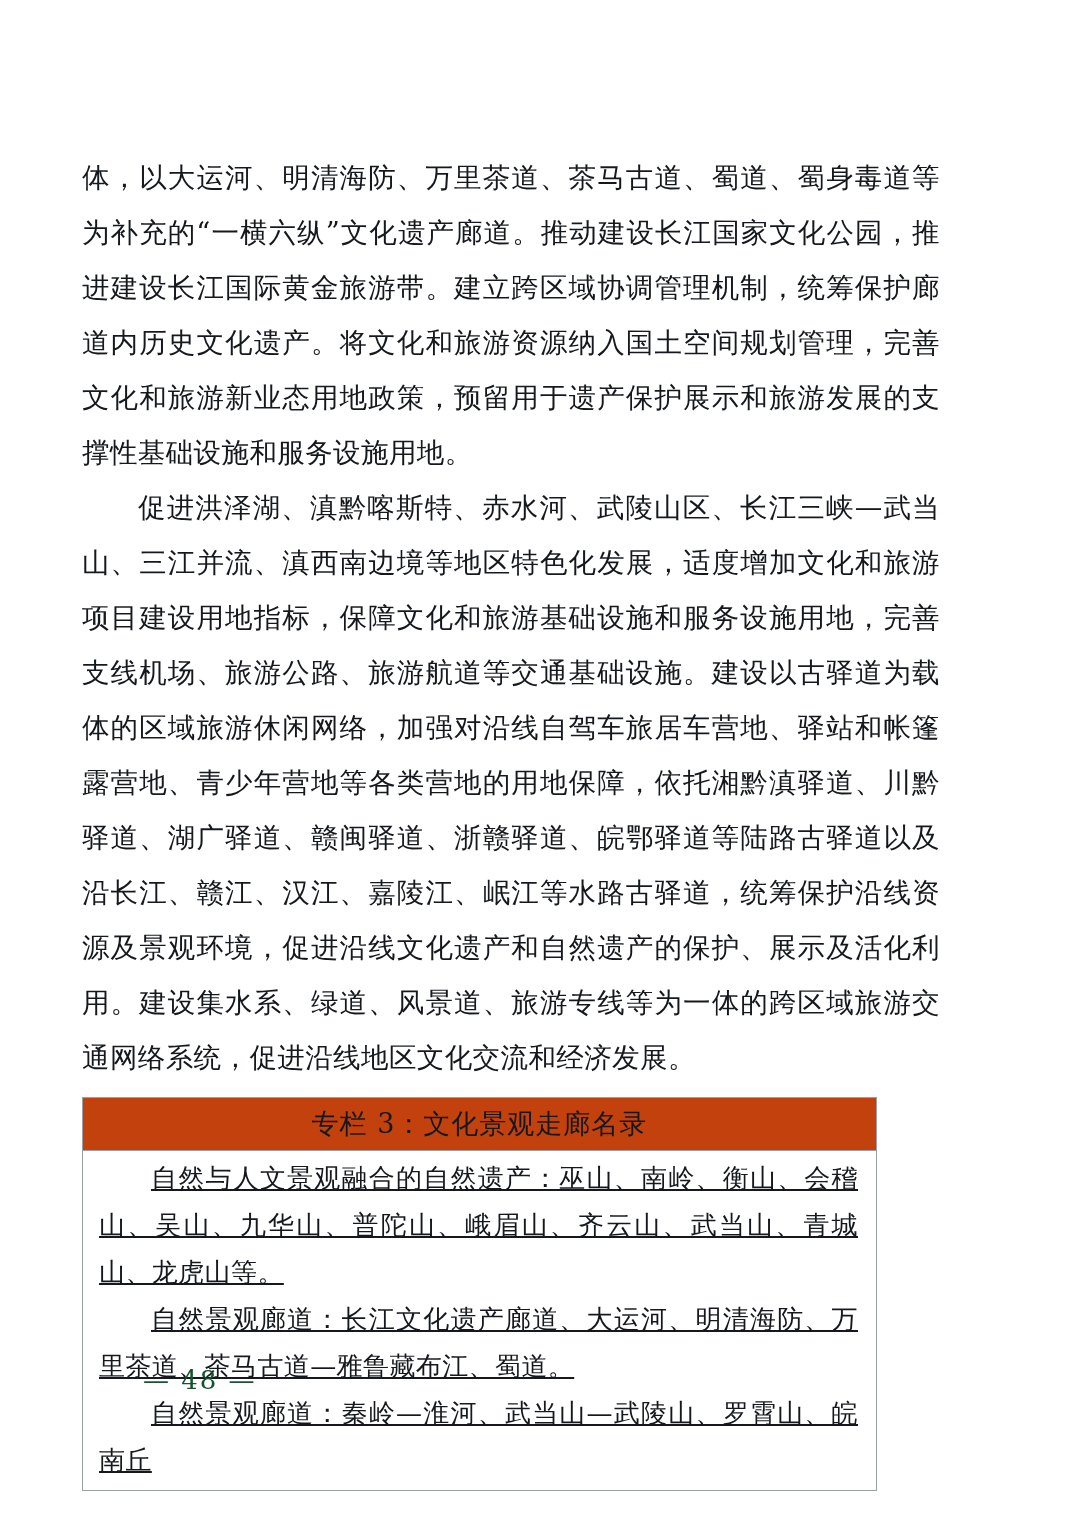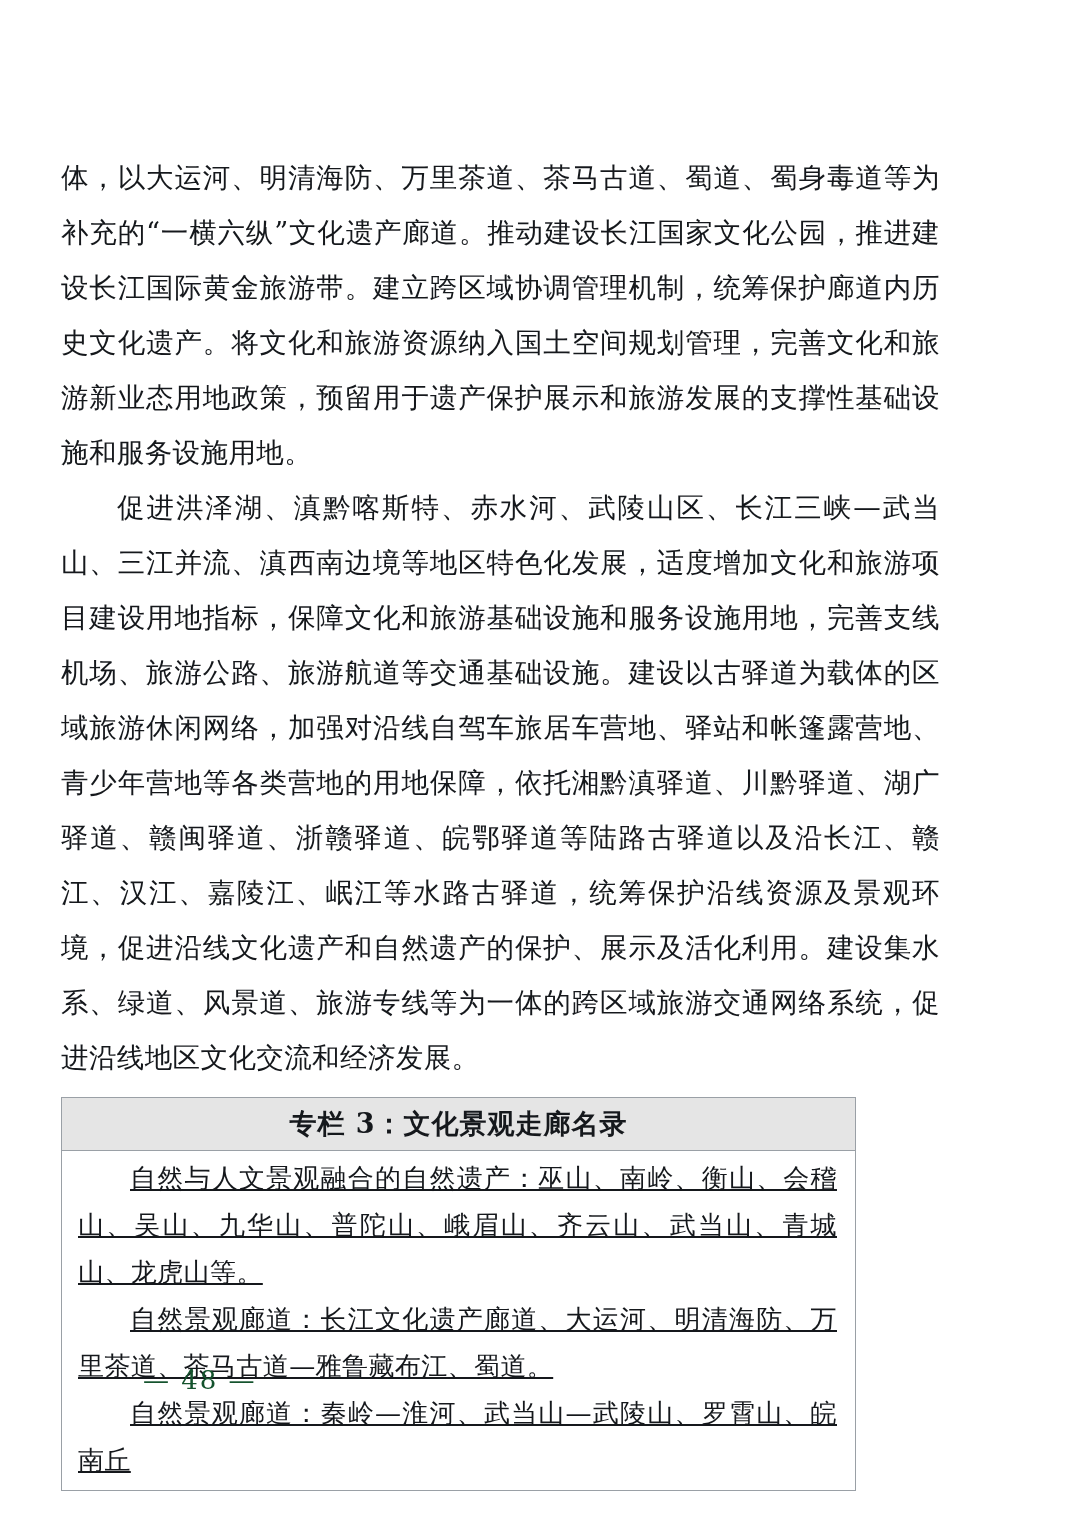--- a/index.html
+++ b/index.html
@@ -15,21 +15,21 @@
     color: #1a1a1a;
     overflow: hidden;
   }
   .page {
     position: absolute;
     left: 0;
     top: 0;
     width: 1080px;
     height: 1527px;
     box-sizing: border-box;
-    padding: 150px 140px 0 61px;
+    padding: 150px 140px 0 82px;
   }
   .para {
     font-size: 27.5px;
     line-height: 55px;
     text-align: justify;
     text-justify: inter-ideograph;
     letter-spacing: 0.4px;
     margin: 0;
     text-indent: 0;
     color: #15181c;
@@ -40,25 +40,25 @@
   .para + .para {
     margin-top: 0px;
   }
   .box {
     margin-top: 12px;
     border: 1.5px solid #9aa0a6;
     box-sizing: border-box;
     width: 795px;
   }
   .box-title {
-    background: #e5e5e5;
+    background: #c2410c;
     border-bottom: 1.5px solid #9aa0a6;
     text-align: center;
     font-size: 27px;
-    font-weight: bold;
+    font-weight: normal;
     line-height: 52px;
     letter-spacing: 1px;
     color: #15181c;
   }
   .box-body {
     padding: 4px 18px 6px 16px;
   }
   .box-body .para {
     font-size: 26px;
     line-height: 47px;

